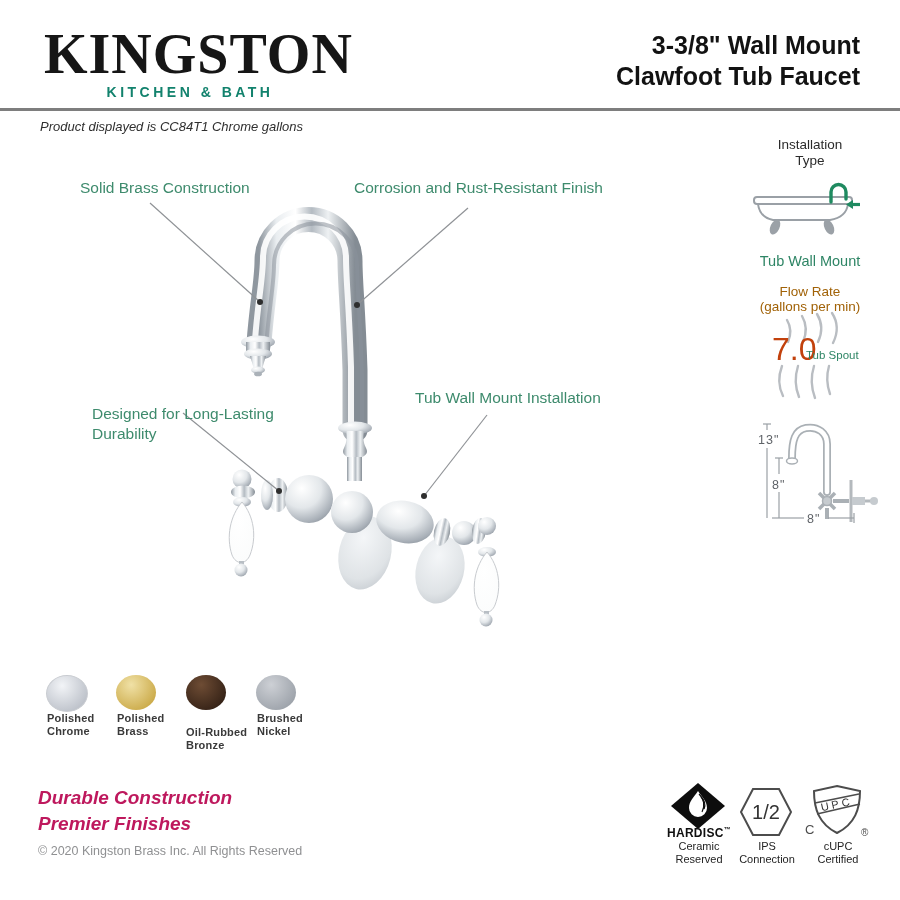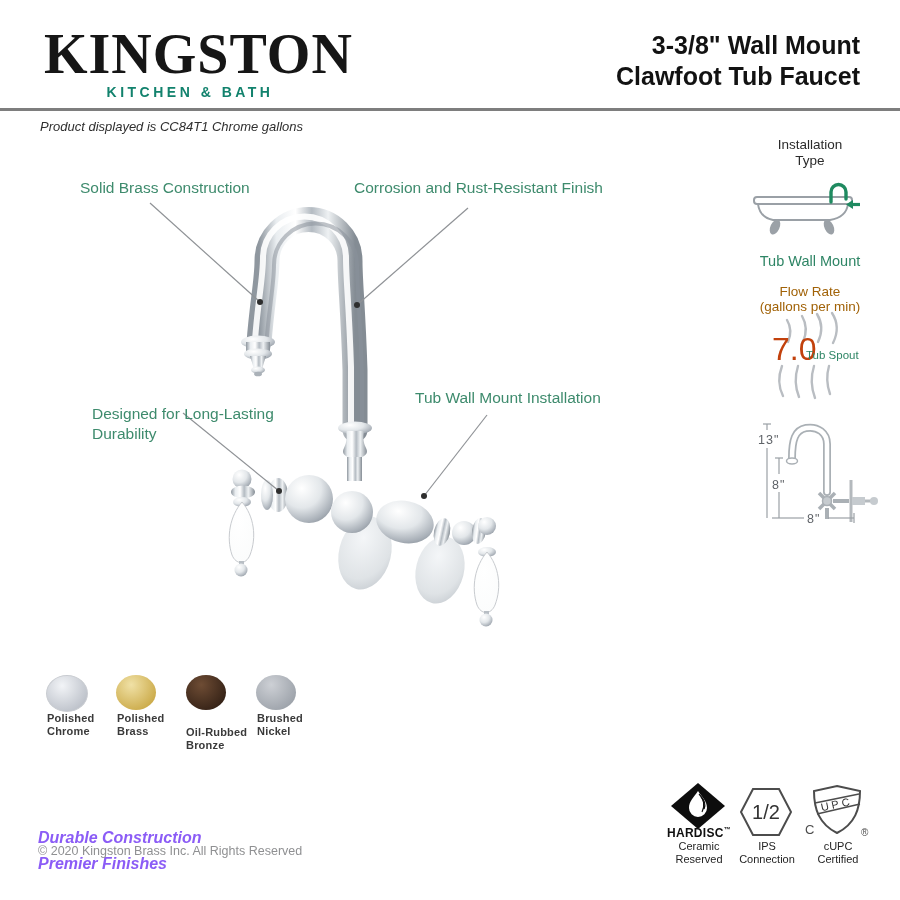--- a/index.html
+++ b/index.html
@@ -37,21 +37,21 @@
   
   .swatch{width:40px;height:35px;border-radius:50%;}
   #sw-0{left:46px;top:675px;} #sw-1{left:116px;top:675px;}
   #sw-2{left:186px;top:675px;} #sw-3{left:256px;top:675px;}
   .swatch-label{font-size:11px;font-weight:700;color:#3a3a3a;line-height:12.5px;
                 letter-spacing:.2px;white-space:nowrap;}
   #swl-0{left:47px;top:712px;} #swl-1{left:117px;top:712px;}
   #swl-2{left:186px;top:712px;margin-top:14px;} #swl-3{left:257px;top:712px;}
 
   
-  .tagline{font-style:italic;font-weight:700;font-size:16px;color:#8b5cf6;margin-top:42px;}
+  .tagline{font-style:italic;font-weight:700;font-size:19px;color:#be185d;}
   #tag1{left:38px;top:787px;} #tag2{left:38px;top:813px;}
   #copyright{left:38px;top:844px;font-size:12.5px;color:#8f9092;}
 
   
   .badge-title{font-weight:700;font-size:12px;color:#101010;text-align:center;letter-spacing:.3px;}
   .badge-label{font-size:11px;color:#242424;line-height:12.5px;text-align:center;}
   #b1-title{left:659px;top:826px;width:80px;}
   #b1-label{left:659px;top:840px;width:80px;}
   #b2-label{left:727px;top:840px;width:80px;}
   #b3-label{left:799px;top:840px;width:78px;}

